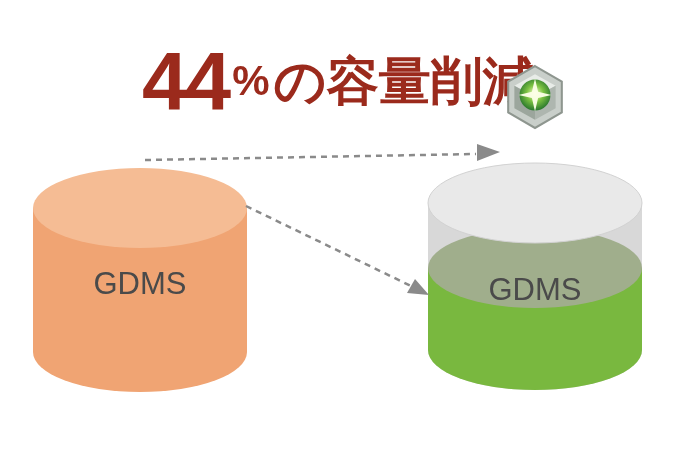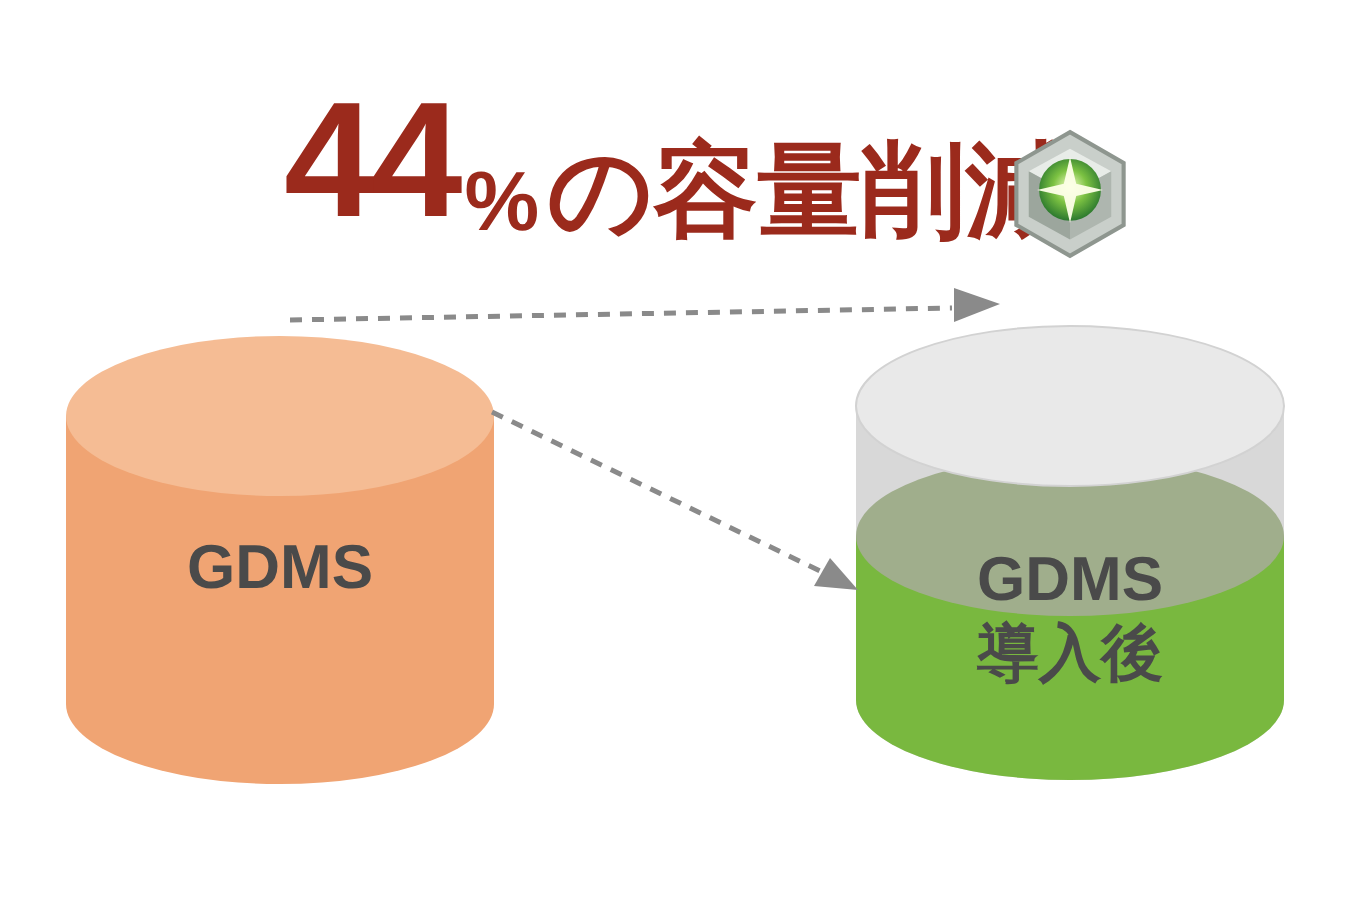--- a/index.html
+++ b/index.html
@@ -11,21 +11,21 @@
     overflow: hidden;
     font-family: "Liberation Sans", "DejaVu Sans", sans-serif;
   }
   #shapes { position: absolute; left: 0; top: 0; }
 
   .title {
     position: absolute;
     left: 142px;
     top: 40px;
     display: flex;
-    align-items: flex-end;
+    align-items: center;
     color: #9B2A1C;
     white-space: nowrap;
     z-index: 3;
   }
   .title .num  { font-size: 82px; font-weight: 700; letter-spacing: -2px; line-height: 1; }
   .title .pct  { font-size: 42px; font-weight: 700; margin-left: 3px; line-height: 1; }
   .title .txt  { font-size: 52px; font-weight: 700; margin-left: 4px; line-height: 1; }
 
   .gem {
     position: absolute;
@@ -35,21 +35,21 @@
     height: 66px;
     z-index: 3;
   }
 
   .cyl-label {
     position: absolute;
     width: 214px;
     text-align: center;
     color: #4A4A4A;
     font-size: 31px;
-    font-weight: 700;
+    font-weight: 400;
     line-height: 1.18;
     z-index: 2;
   }
   .cyl-label.before { left: 33px;  top: 266px; }
   .cyl-label.after  { left: 428px; top: 272px; }
 </style>
 </head>
 <body>
 
 <div id="stage">
@@ -98,16 +98,15 @@
     <polygon points="32,32 12,21 12,43 32,54" fill="#9CA69D"></polygon>
     <circle cx="32" cy="30" r="15" fill="url(#gemGlow)"></circle>
     <path d="M32 14 L35 27 L48 30 L35 33 L32 46 L29 33 L16 30 L29 27 Z" fill="#FDFFE8" opacity="0.95"></path>
   </svg>
 
   <div class="cyl-label before">
     <div>GDMS</div>
   </div>
   <div class="cyl-label after">
     <div>GDMS</div>
-    <div>導入後</div>
   </div>
 
 </div>
 
 </body></html>

